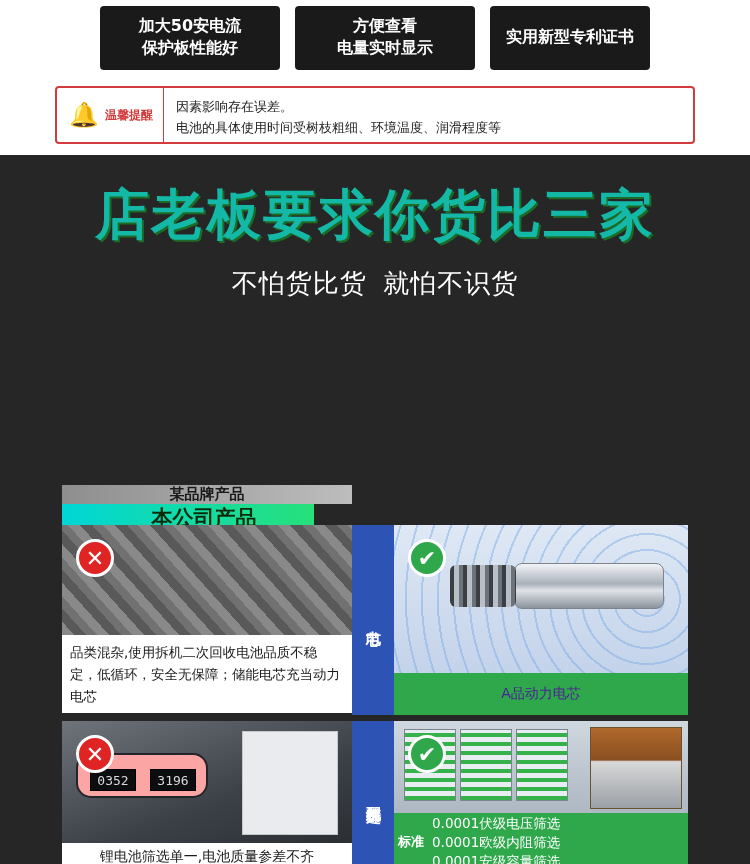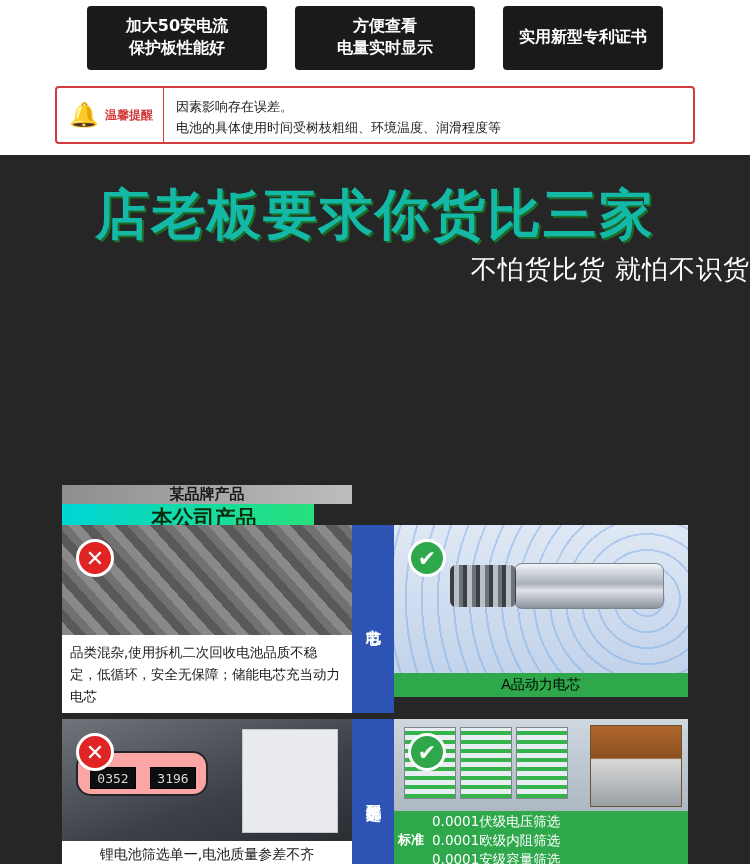--- a/index.html
+++ b/index.html
@@ -15,21 +15,21 @@
   
   .top-section {
     width: 750px;
     height: 155px;
     background: #ffffff;
     padding-top: 4px;
   }
   .badge-row {
     display: flex;
     justify-content: center;
-    gap: 28px;
+    gap: 15px;
     margin-top: 2px;
   }
   .badge {
     background: #1a1a1a;
     color: #ffffff;
     border-radius: 4px;
     padding: 9px 14px 11px 14px;
     text-align: center;
     font-size: 16px;
     line-height: 22px;
@@ -85,24 +85,26 @@
     text-align: center;
     padding-top: 24px;
     font-size: 54px;
     font-weight: bold;
     color: #14b8a6;
     letter-spacing: 2px;
     font-family: "DejaVu Sans", "Liberation Sans", sans-serif;
     text-shadow: 2px 2px 0 #1d6b24;
   }
   .subheadline {
-    text-align: right;
+    text-align: center;
+    margin-top: 14px;
     font-size: 26px;
     color: #ffffff;
     letter-spacing: 1px;
+    font-family: Liberation Mono, monospace;
   }
 
   
   .compare {
     position: absolute;
     left: 62px;
     top: 330px;
     width: 626px;
   }
   .compare-header {
@@ -219,26 +221,26 @@
     background: repeating-linear-gradient(0deg, #36b24a 0 4px, #e8edf1 4px 9px);
     border: 1px solid #7b858f;
   }
   .machine {
     position: absolute; right: 6px; top: 6px; width: 92px; height: 82px;
     background: linear-gradient(180deg, #b0682c 0%, #8a4f20 40%, #d8d8d8 42%, #9aa0a6 100%);
     border: 1px solid #6b5330;
   }
 
   .caption {
-    height: 24px;
+    height: 42px;
     display: flex;
     align-items: center;
     justify-content: center;
     font-size: 14px;
-    color: #000000;
+    color: #4c1d95;
     background: #2ea84b;
     text-align: center;
   }
   .caption-white {
     background: #ffffff;
     color: #1a1a1a;
     font-size: 14px;
     height: 28px;
     display: flex;
     align-items: center;

